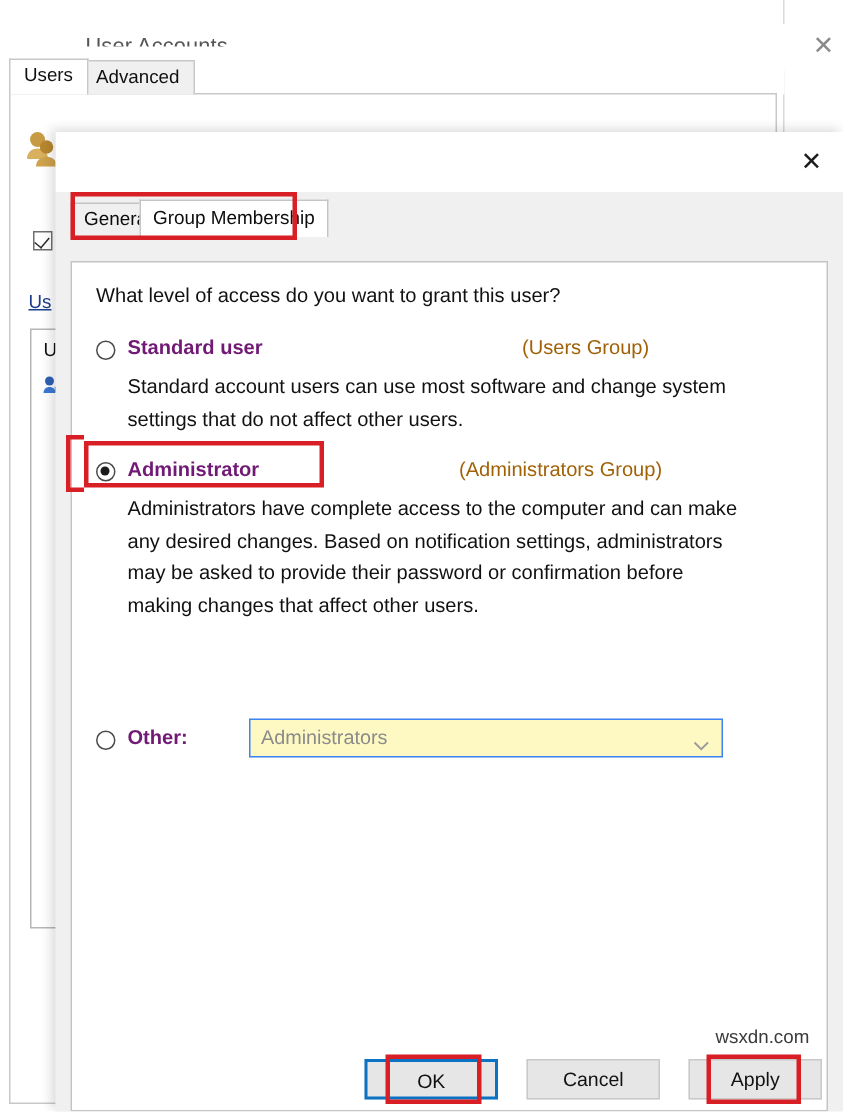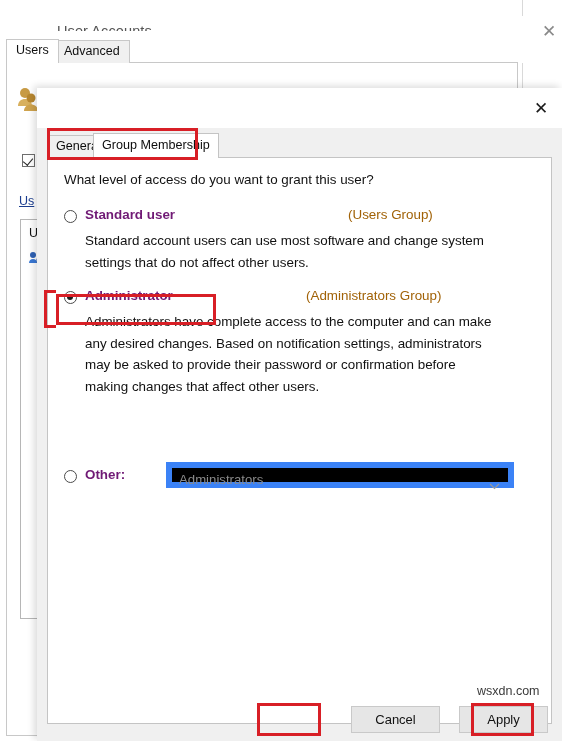--- a/index.html
+++ b/index.html
@@ -245,21 +245,21 @@
     top: 1px;
     height: 25px;
     background: #ffffff;
     line-height: 23px;
     z-index: 3;
     text-align: right;
   }
   .tabpage {
     position: absolute;
     left: 10px;
-    top: 29px;
+    top: 46px;
     width: 505px;
     height: 567px;
     background: #ffffff;
     border: 1px solid #c4c4c4;
     box-sizing: border-box;
     z-index: 2;
     padding-left: 14px;
   }
 
   .question {
@@ -326,24 +326,24 @@
     width: 410px;
     font-size: 13.4px;
     color: #111111;
     line-height: 21.5px;
   }
 
   .combo {
     position: absolute;
     left: 118px;
     top: -6px;
-    width: 348px;
+    width: 316px;
     height: 26px;
-    background: #000000;
-    border: 6px solid #3b82f6;
+    background: #fef9c3;
+    border: 1px solid #3b82f6;
     box-sizing: border-box;
   }
   .combo-text {
     position: absolute;
     left: 7px;
     top: 4px;
     font-size: 13.2px;
     color: #8a8a8a;
     white-space: nowrap;
   }
@@ -498,20 +498,21 @@
                 <path d="M1 1l4.5 4.5L10 1" fill="none" stroke="#9a9a9a" stroke-width="1.2"></path>
               </svg>
             </span>
           </div>
         </div>
 
       </div>
     </div>
   </div>
 
+  <div class="btn btn-ok focused">OK</div>
   <div class="btn btn-cancel">Cancel</div>
   <div class="btn btn-apply">Apply</div>
 
   <div class="annot annot-tab"></div>
   <div class="annot annot-admin"></div>
   <div class="annot annot-ok"></div>
   <div class="annot annot-apply"></div>
 
   <div class="watermark">wsxdn.com</div>
 

